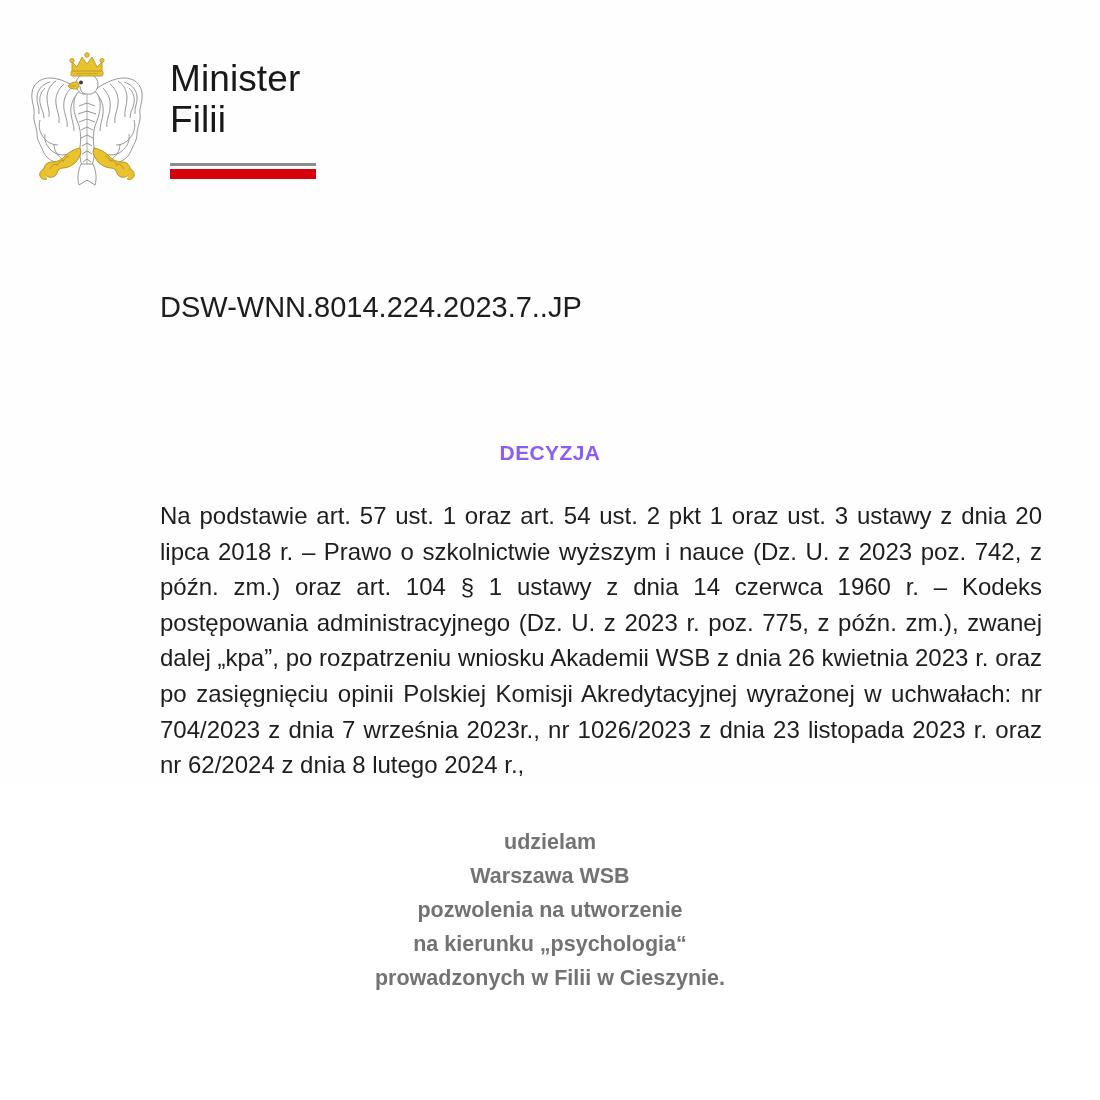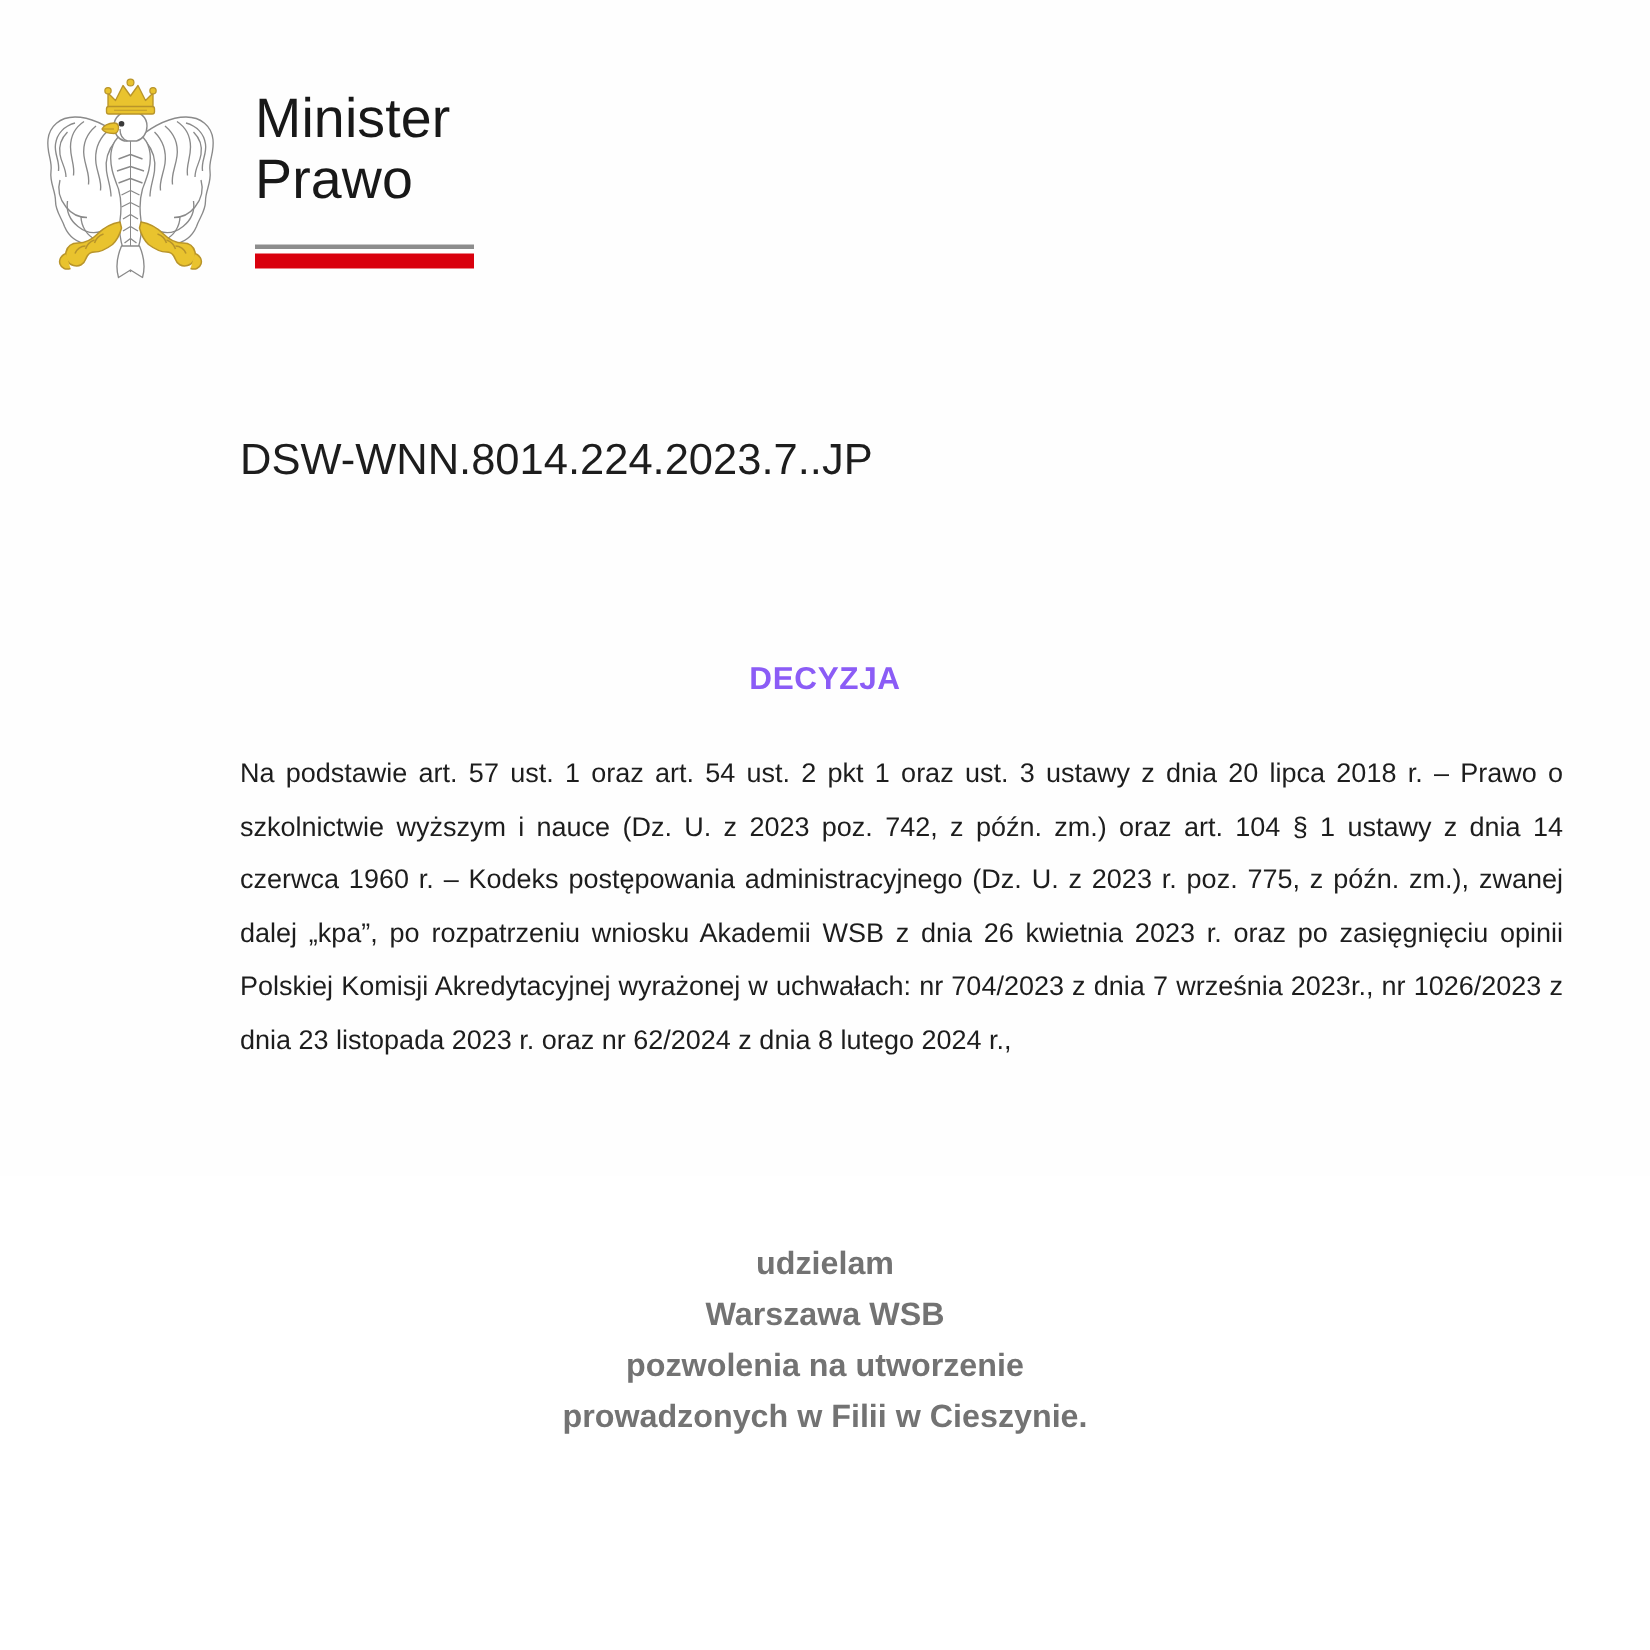--- a/index.html
+++ b/index.html
@@ -92,21 +92,21 @@
   }
 
   
   .legal {
     position: absolute;
     left: 160px;
     top: 498px;
     width: 882px;
     text-align: justify;
     text-justify: inter-word;
-    font-size: 18px;
+    font-size: 24px;
     line-height: 35.6px;
     color: #1d1d1d;
     hyphens: none;
   }
   .legal p { margin: 0; }
 
   
   .grant {
     position: absolute;
     left: 0;
@@ -207,36 +207,37 @@
                  C92 126 90 124 87 124 C83 124 79 122 75 119 C72 116 70 112 69 108 Z"></path>
         <path d="M93 120 C96 120 99 122 100 125" fill="none"></path>
         <path d="M87 116 C90 117 92 119 93 122" fill="none"></path>
         <path d="M81 112 C84 113 86 115 87 118" fill="none"></path>
         <path d="M106 125 C109 126 111 129 110 132 C109 135 106 136 103 135"></path>
       </g>
     </svg>
 
     <div class="lockup">
       <div class="lockup-line">Minister</div>
-      <div class="lockup-line">Prawo</div>
+      <div class="lockup-line">Filii</div>
       <div class="rule-grey"></div>
       <div class="rule-red"></div>
     </div>
   </div>
 
   <div class="refblock">
     <div>DSW-WNN.8014.224.2023.7..JP</div>
   </div>
 
   <div class="decyzja">DECYZJA</div>
 
   <div class="legal">
     <p>Na podstawie art. 57 ust. 1 oraz art. 54 ust. 2 pkt 1 oraz ust. 3 ustawy z dnia 20 lipca 2018 r. – Prawo o  szkolnictwie wyższym i nauce (Dz. U. z 2023 poz. 742, z późn. zm.) oraz  art. 104 § 1 ustawy z dnia 14 czerwca 1960 r. – Kodeks postępowania administracyjnego (Dz. U. z 2023 r. poz. 775, z późn. zm.), zwanej dalej „kpa”, po rozpatrzeniu wniosku Akademii WSB z dnia 26 kwietnia 2023 r. oraz po zasięgnięciu opinii Polskiej Komisji Akredytacyjnej wyrażonej w  uchwałach: nr 704/2023 z dnia 7 września 2023r.,  nr 1026/2023 z dnia 23 listopada 2023 r. oraz nr 62/2024 z dnia 8 lutego 2024 r.,</p>
   </div>
 
   <div class="grant">
     <div>udzielam</div>
     <div>Warszawa WSB</div>
     <div>pozwolenia na utworzenie</div>
+    <div>na kierunku „psychologia“</div>
     <div>prowadzonych w Filii w Cieszynie.</div>
   </div>
 
 </div>
 
 </body></html>

